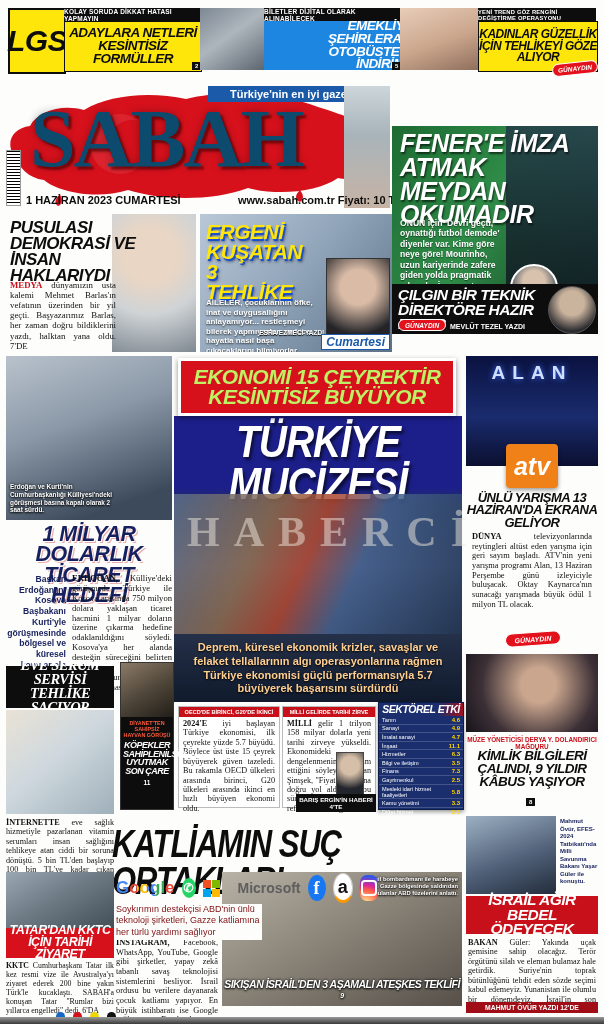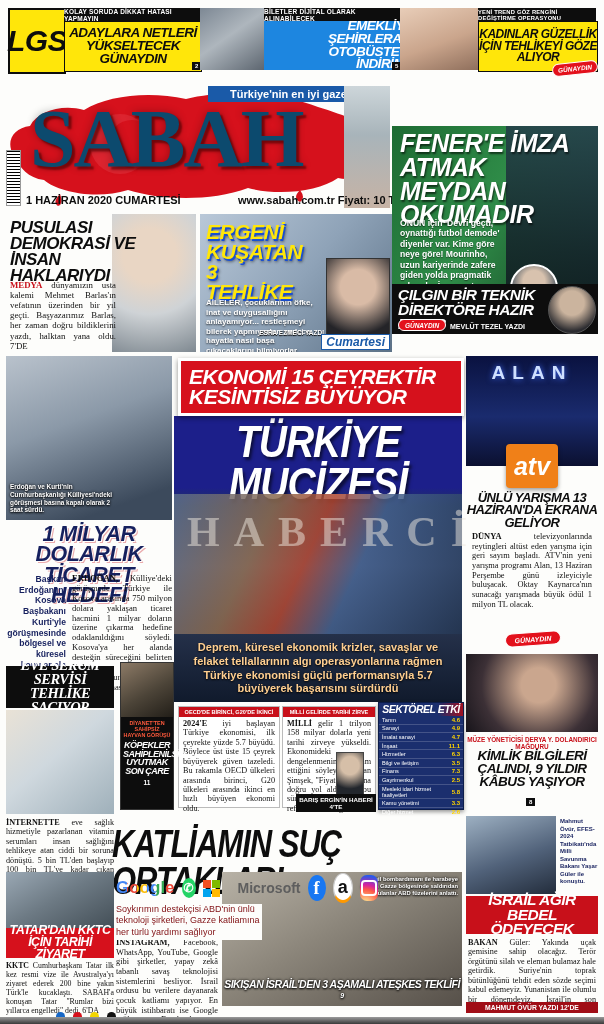--- a/index.html
+++ b/index.html
@@ -24,21 +24,21 @@
 <body>
 
 <div class="page">
 
   <div class="abs" style="left:0;top:12;width:604px;height:72px;">
     <div class="abs" style="left:8px;top:8px;width:54px;height:62px;background:#ffe60a;border:2px solid #0d0d0d;display:flex;align-items:center;justify-content:center;">
       <span class="hl" style="font-size:30px;color:#0d0d0d;">LGS</span>
     </div>
     <div class="abs kbar" style="left:64px;top:8px;width:136px;height:13px;">KOLAY SORUDA DİKKAT HATASI YAPMAYIN</div>
     <div class="abs hl" style="left:64px;top:21px;width:136px;height:49px;background:#ffe60a;border:1px solid #0d0d0d;display:flex;align-items:center;justify-content:center;text-align:center;font-size:13.5px;color:#0d0d0d;">
-      <span>ADAYLARA NETLERİ YÜKSELTECEK GÜNAYDIN</span>
+      <span>ADAYLARA NETLERİ KESİNTİSİZ FORMÜLLER</span>
     </div>
     <span class="pgref" style="left:192px;top:62px;">2</span>
     <div class="abs photo" style="left:200px;top:8px;width:64px;height:62px;background:linear-gradient(145deg,#7d8894,#aeb6bd 45%,#5d6670);"></div>
     <div class="abs kbar" style="left:264px;top:8px;width:136px;height:13px;">BİLETLER DİJİTAL OLARAK ALINABİLECEK</div>
     <div class="abs hl" style="left:264px;top:21px;width:136px;height:49px;background:#1d86e0;display:flex;align-items:center;justify-content:center;text-align:center;font-size:13.5px;color:#fff;padding-left:48px;">
       <span>EMEKLİYE ŞEHİRLERARASI OTOBÜSTE % 20 İNDİRİM</span>
     </div>
     <span class="pgref" style="left:392px;top:62px;">5</span>
     <div class="abs photo" style="left:400px;top:8px;width:78px;height:62px;background:linear-gradient(160deg,#e8cdb8,#caa58c 55%,#8f6f5c);"></div>
     <div class="abs kbar" style="left:478px;top:8px;width:118px;height:13px;font-size:5.8px;">YENİ TREND GÖZ RENGİNİ DEĞİŞTİRME OPERASYONU</div>
@@ -53,21 +53,21 @@
       <path d="M14,70 C5,56 13,42 30,40 C38,25 62,18 84,24 C108,9 150,5 186,13 C224,3 282,7 318,21 C344,29 372,39 380,52 C386,62 378,72 366,74 C372,86 356,96 338,92 C318,106 278,110 248,102 C210,116 160,114 128,104 C96,114 58,106 44,94 C28,92 20,82 14,70 Z" fill="#d6111c"></path>
       <circle cx="120" cy="58" r="30" fill="#e23540" opacity="0.55"></circle>
       <circle cx="132" cy="58" r="24" fill="#d6111c"></circle>
       <path d="M60,108 q4,10 -2,12 q-6,-4 2,-12 Z" fill="#d6111c"></path>
       <path d="M300,104 q6,8 0,12 q-8,-4 0,-12 Z" fill="#d6111c"></path>
     </svg>
     <div class="abs" style="left:208px;top:0;width:180px;height:16px;background:#1a5aa8;color:#fff;font-weight:bold;font-size:11px;display:flex;align-items:center;justify-content:center;">Türkiye'nin en iyi gazetesi</div>
     <div class="abs" style="left:30px;top:6px;width:340px;text-align:left;font-family:'Liberation Serif',serif;font-weight:bold;font-size:82px;color:#0c4a6e;letter-spacing:-2px;text-shadow:3px 3px 2px rgba(70,0,0,0.6),0 0 8px rgba(0,0,0,0.3);">SABAH</div>
     <div class="abs photo" style="left:344px;top:0;width:46px;height:122px;background:linear-gradient(180deg,#cdd6da,#a8b4ba 40%,#c7b3a5);"></div>
     <div class="abs" style="left:6px;top:64px;width:13px;height:54px;background:repeating-linear-gradient(180deg,#000 0 1px,#fff 1px 3px);border:1px solid #999;"></div>
-    <div class="abs" style="left:26px;top:108px;font-weight:bold;font-size:11px;color:#0d0d0d;">1 HAZİRAN 2020 CUMARTESİ</div>
+    <div class="abs" style="left:26px;top:108px;font-weight:bold;font-size:11px;color:#0d0d0d;">1 HAZİRAN 2023 CUMARTESİ</div>
     <div class="abs" style="left:238px;top:108px;font-weight:bold;font-size:11px;color:#0d0d0d;">www.sabah.com.tr  Fiyatı: 10 TL</div>
   </div>
 
   <div class="abs" style="left:392px;top:86px;width:206px;height:196px;background:linear-gradient(120deg,#1d6b33,#2f8c48 45%,#10361d);overflow:hidden;margin-top:40px;">
     <div class="abs photo" style="right:0;top:0;width:92px;height:196px;background:linear-gradient(195deg,#27414f,#15232c 60%,#0c1419);opacity:0.85;"></div>
     <div class="abs hl" style="left:8px;top:6px;width:186px;font-size:25px;color:#fff;text-shadow:1px 2px 2px rgba(0,0,0,0.6);">FENER'E İMZA ATMAK MEYDAN OKUMADIR</div>
     <div class="abs" style="left:8px;top:92px;width:108px;font-size:8.6px;font-weight:bold;color:#fff;line-height:1.22;text-shadow:0 1px 1px rgba(0,0,0,0.5);">ONUN için 'Devri geçti, oynattığı futbol demode' diyenler var. Kime göre neye göre! Mourinho, uzun kariyerinde zafere giden yolda pragmatik adamdır. İmzayı atarsa Fenerbahçe'de modaya uyan biri mi olacak? Yoksa klasik olarak kendi tarzını mı dayatacak, göreceğiz.</div>
     <div class="abs circle photo" style="left:118px;top:138px;width:44px;height:44px;border:2px solid #fff;background:radial-gradient(circle at 50% 35%,#d8c2ae 30%,#3a4a58 72%);"></div>
     <div class="abs" style="left:8px;bottom:4px;font-size:6.5px;font-weight:bold;color:#ffe60a;text-shadow:0 1px 1px #000;">BÜLENT TİMURLENK YAZDI SPOR'DA</div>
   </div>
@@ -100,21 +100,21 @@
     </div>
     <div class="abs hl" style="left:0;top:168px;width:166px;font-size:21.5px;color:#16205e;text-align:center;text-shadow:1px 1px 0 #fff,2px 2px 0 rgba(200,16,26,0.35);">1 MİLYAR DOLARLIK TİCARET HEDEFİ</div>
     <div class="abs" style="left:0;top:218px;width:60px;font-size:8.6px;font-weight:bold;text-align:right;color:#16205e;line-height:1.25;">Başkan Erdoğan'ın, Kosova Başbakanı Kurti'yle görüşmesinde bölgesel ve küresel konular ele alındı</div>
     <div class="abs serif" style="left:66px;top:218px;width:100px;font-size:8.6px;">
       <span class="lead">ERDOĞAN,</span>
       <span>Külliye'deki görüşmede Türkiye ile Kosova arasında 750 milyon dolara yaklaşan ticaret hacmini 1 milyar doların üzerine çıkarma hedefine odaklanıldığını söyledi. Kosova'ya her alanda desteğin süreceğini belirten Erdoğan, Gazze'deki katliamın durdurulması için aktif olunmasını ifade etti. 11'DE</span>
     </div>
   </div>
 
   <div class="abs" style="left:174px;top:356px;width:288px;height:452px;">
-    <div class="abs hl" style="left:4px;top:2px;width:272px;height:52px;background:#d6111c;border:3px solid #fff;box-shadow:0 2px 5px rgba(0,0,0,0.45);color:#ffffff;font-size:21px;display:flex;align-items:center;justify-content:center;z-index:3;padding-left:8px;">EKONOMİ 15 ÇEYREKTİR KESİNTİSİZ BÜYÜYOR</div>
+    <div class="abs hl" style="left:4px;top:2px;width:272px;height:52px;background:#d6111c;border:3px solid #fff;box-shadow:0 2px 5px rgba(0,0,0,0.45);color:#bef264;font-size:21px;display:flex;align-items:center;justify-content:center;text-align:center;z-index:3;">EKONOMİ 15 ÇEYREKTİR KESİNTİSİZ BÜYÜYOR</div>
     <div class="abs" style="left:0;top:60px;width:288px;height:286px;background:linear-gradient(180deg,#1c1f8a 0,#1c1f8a 72px,#24355c 90px,#51618a 150px,#27334d 210px,#101a2c 286px);overflow:hidden;">
       <div class="abs hl" style="left:0;top:4px;width:288px;text-align:center;font-size:39px;color:#fff;letter-spacing:-1px;transform:scaleY(1.15);transform-origin:center top;text-shadow:2px 3px 3px rgba(0,0,0,0.6);">TÜRKİYE MUCİZESİ</div>
       <div class="abs photo" style="left:0;top:78px;width:288px;height:140px;background:linear-gradient(115deg,#5a6d8c 0%,#8c6a4e 30%,#b0452e 46%,#44608c 62%,#243652 100%);opacity:0.85;"></div>
       <div class="abs" style="left:8px;bottom:6px;width:272px;font-size:11px;font-weight:bold;color:#ffcf90;text-align:center;line-height:1.25;text-shadow:0 1px 2px #000;">Deprem, küresel ekonomik krizler, savaşlar ve felaket tellallarının algı operasyonlarına rağmen Türkiye ekonomisi güçlü performansıyla 5.7 büyüyerek başarısını sürdürdü</div>
     </div>
     <div class="abs" style="left:-30px;top:152px;width:380px;text-align:center;font-family:'Liberation Serif',serif;font-weight:bold;font-size:42px;letter-spacing:14px;color:rgba(238,232,222,0.5);z-index:4;">HABERCİ</div>
 
     <div class="abs" style="left:4px;top:350px;width:100px;height:100px;border:1px solid #bbb;background:#fff;">
       <div style="background:#c8101a;color:#fff;font-size:5.6px;font-weight:bold;text-align:center;padding:2px 0;">OECD'DE BİRİNCİ, G20'DE İKİNCİ</div>
       <div class="serif" style="padding:2px 4px;font-size:8.2px;">

